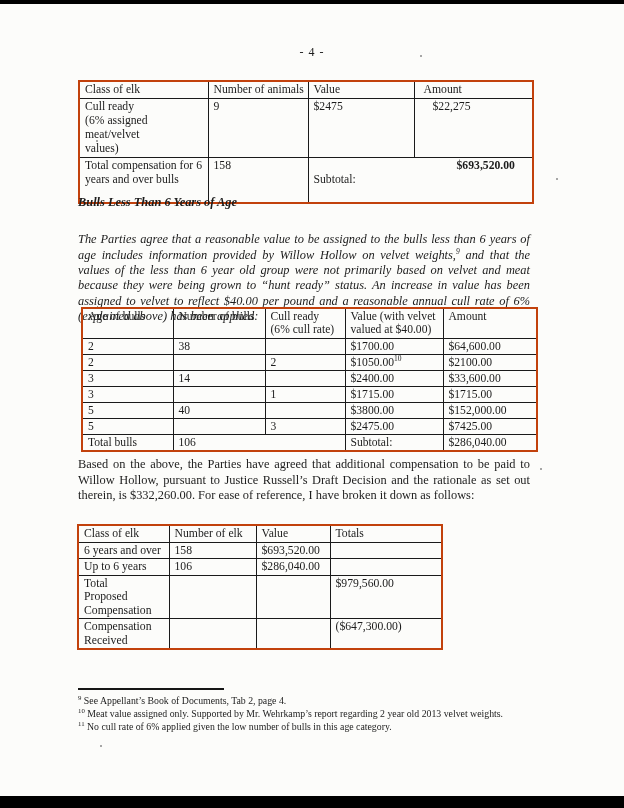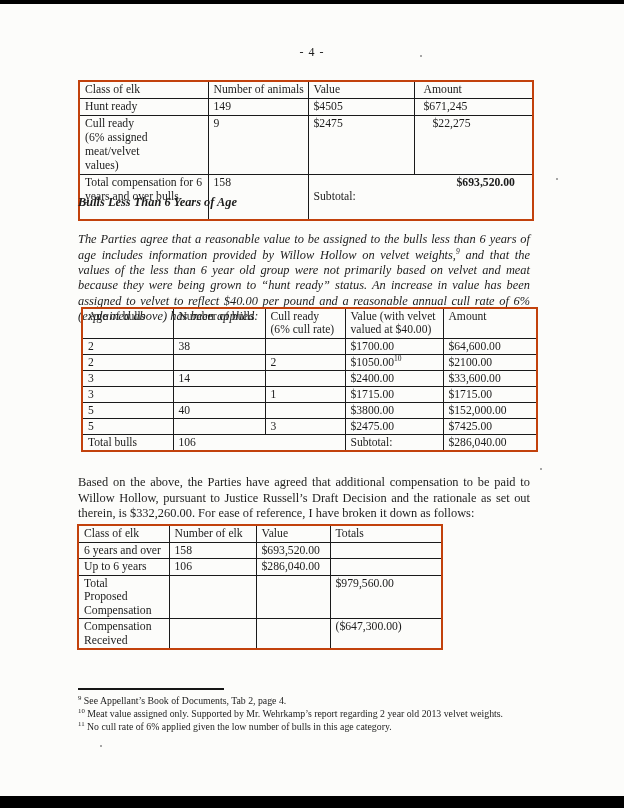--- a/index.html
+++ b/index.html
@@ -24,21 +24,21 @@
   #table2{left:81px;top:307px;width:455px;font-size:11.6px;line-height:13px;}
   #table3{left:77px;top:524px;width:364px;font-size:11.7px;line-height:13.5px;}
   .rel{position:relative;}
   .subtotal-amt{position:absolute;left:148px;top:1px;font-weight:bold;white-space:nowrap;}
   .spread{word-spacing:13px;}
   sup{font-size:7.5px;line-height:0;vertical-align:super;}
 
   .heading{position:absolute;left:78px;top:195px;font-size:12.4px;font-style:italic;font-weight:bold;}
   .para{position:absolute;left:78px;width:452px;font-size:12.4px;line-height:15.3px;text-align:justify;}
   #para1{top:220px;font-style:italic;}
-  #para2{top:463px;}
+  #para2{top:445px;}
 
   .fn-rule{position:absolute;left:78px;top:688px;width:146px;height:0;border-top:2px solid #161616;}
   .footnotes{position:absolute;left:78px;top:694px;width:478px;font-size:9.8px;line-height:13px;}
   .footnotes sup{font-size:6.8px;}
 </style>
 </head>
 <body>
 
 <div id="band-top" class="scan-band"></div>
 <div id="band-bottom" class="scan-band"></div>
@@ -51,26 +51,20 @@
       <col style="width:100px">
       <col style="width:106px">
       <col style="width:119px">
     </colgroup>
   <tbody>
       <tr style="height:17px">
     <th>Class of elk</th>
     <th>Number of animals</th>
     <th>Value</th>
     <th style="padding-left:9px">Amount</th>
-  </tr>
-  <tr style="height:15px">
-    <td>Hunt ready</td>
-    <td>149</td>
-    <td>$4505</td>
-    <td style="padding-left:9px">$671,245</td>
   </tr>
   <tr style="height:44px">
     <td>Cull ready
 (6% assigned meat/velvet
 values)</td>
     <td>9</td>
     <td>$2475</td>
     <td style="padding-left:18px">$22,275</td>
   </tr>
   <tr style="height:30px">

